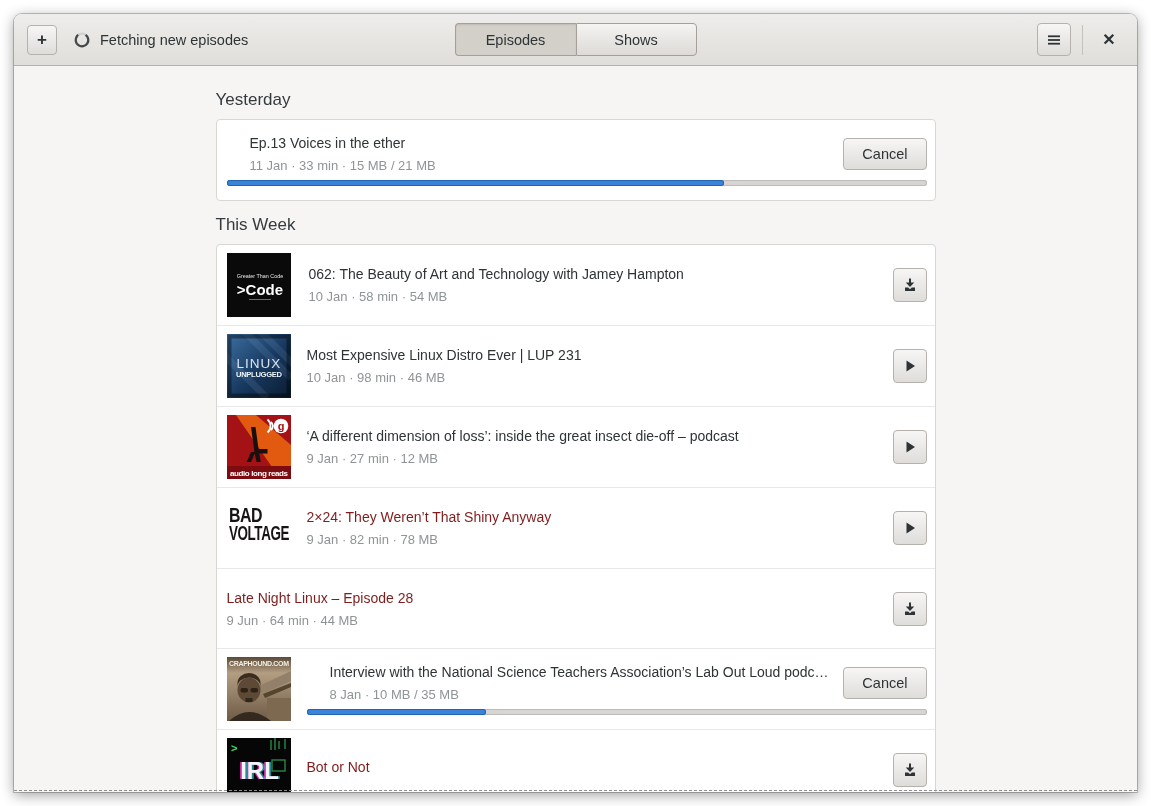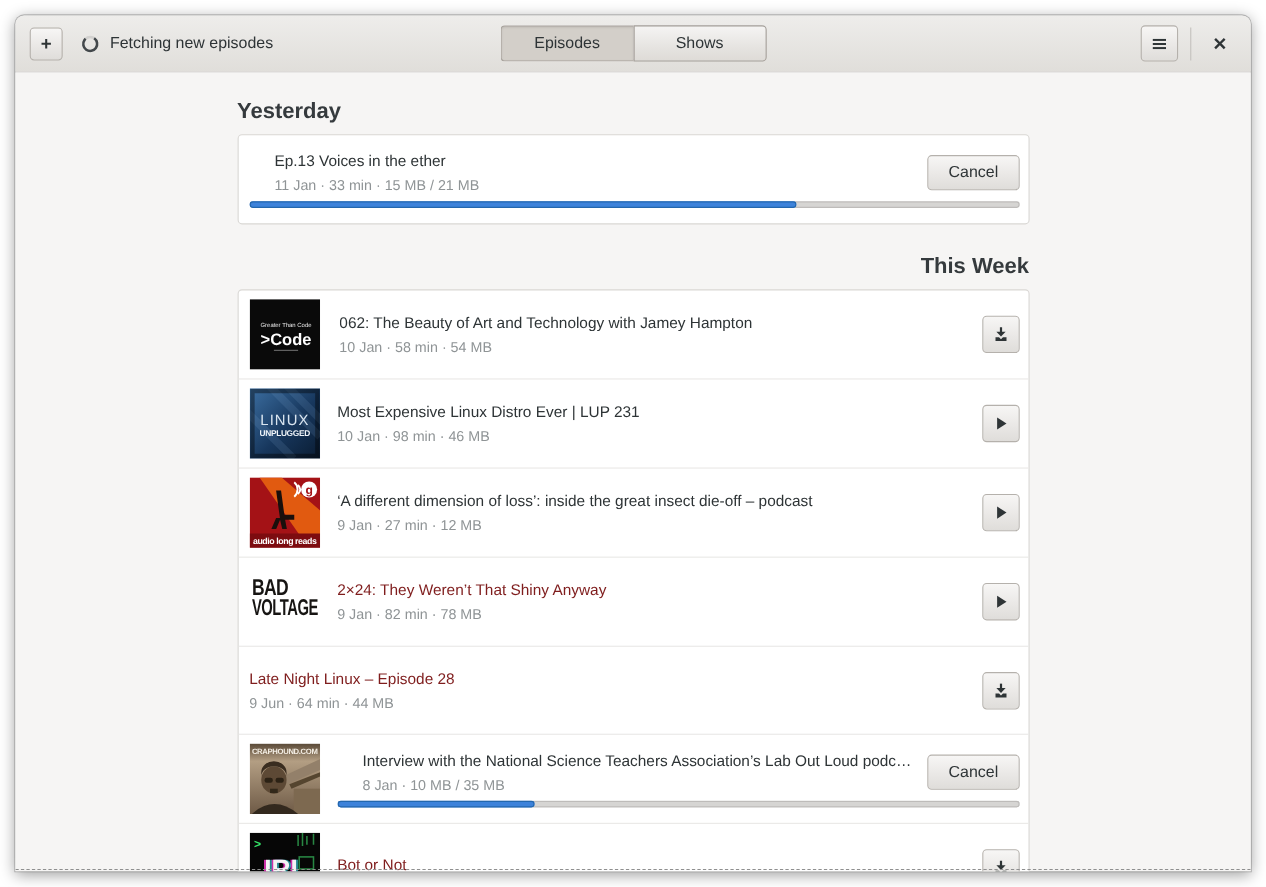--- a/index.html
+++ b/index.html
@@ -30,22 +30,22 @@
   .switch-btn:last-child { border-radius:0 4px 4px 0; }
   .header-right { margin-left:auto; display:flex; align-items:center; gap:11px; }
   .menu-btn { width:34px; height:33px; }
   .header-sep { width:1px; height:30px; background:#c4c1bd; }
   .close-btn { width:30px; height:30px; display:flex; align-items:center; justify-content:center;
                font-size:16px; font-weight:bold; color:#2e3436; cursor:pointer; border-radius:4px; }
 
   
   .content { position:relative; height:726px; overflow:hidden; background:#f6f5f4; }
   .column { width:720px; margin:0 auto; padding-top:24px; }
-  .section-title { font-size:20px; font-weight:bold; color:#353a3d; margin:0 0 9px 0; }
-  .section-title.second { margin-top:27px;text-align:right; }
+  .section-title { font-size:17px; font-weight:normal; color:#353a3d; margin:0 0 9px 0; }
+  .section-title.second { margin-top:14px; }
   .card { background:#ffffff; border:1px solid #d9d7d4; border-radius:4px; }
 
   .row { display:flex; align-items:center; gap:18px; padding:8px 8px 8px 10px; min-height:80px; }
   .row + .row { border-top:1px solid #e9e8e6;gap:16px; }
   .cover { width:64px; height:64px; flex:none; }
   .cover svg { display:block; width:64px; height:64px; }
   .info { flex:1; min-width:0; }
   .ep-title { font-size:14px; color:#2e3436; margin-bottom:7px; white-space:nowrap;
               overflow:hidden; text-overflow:ellipsis; }
   .ep-title.played { color:#7f1d1d; }

